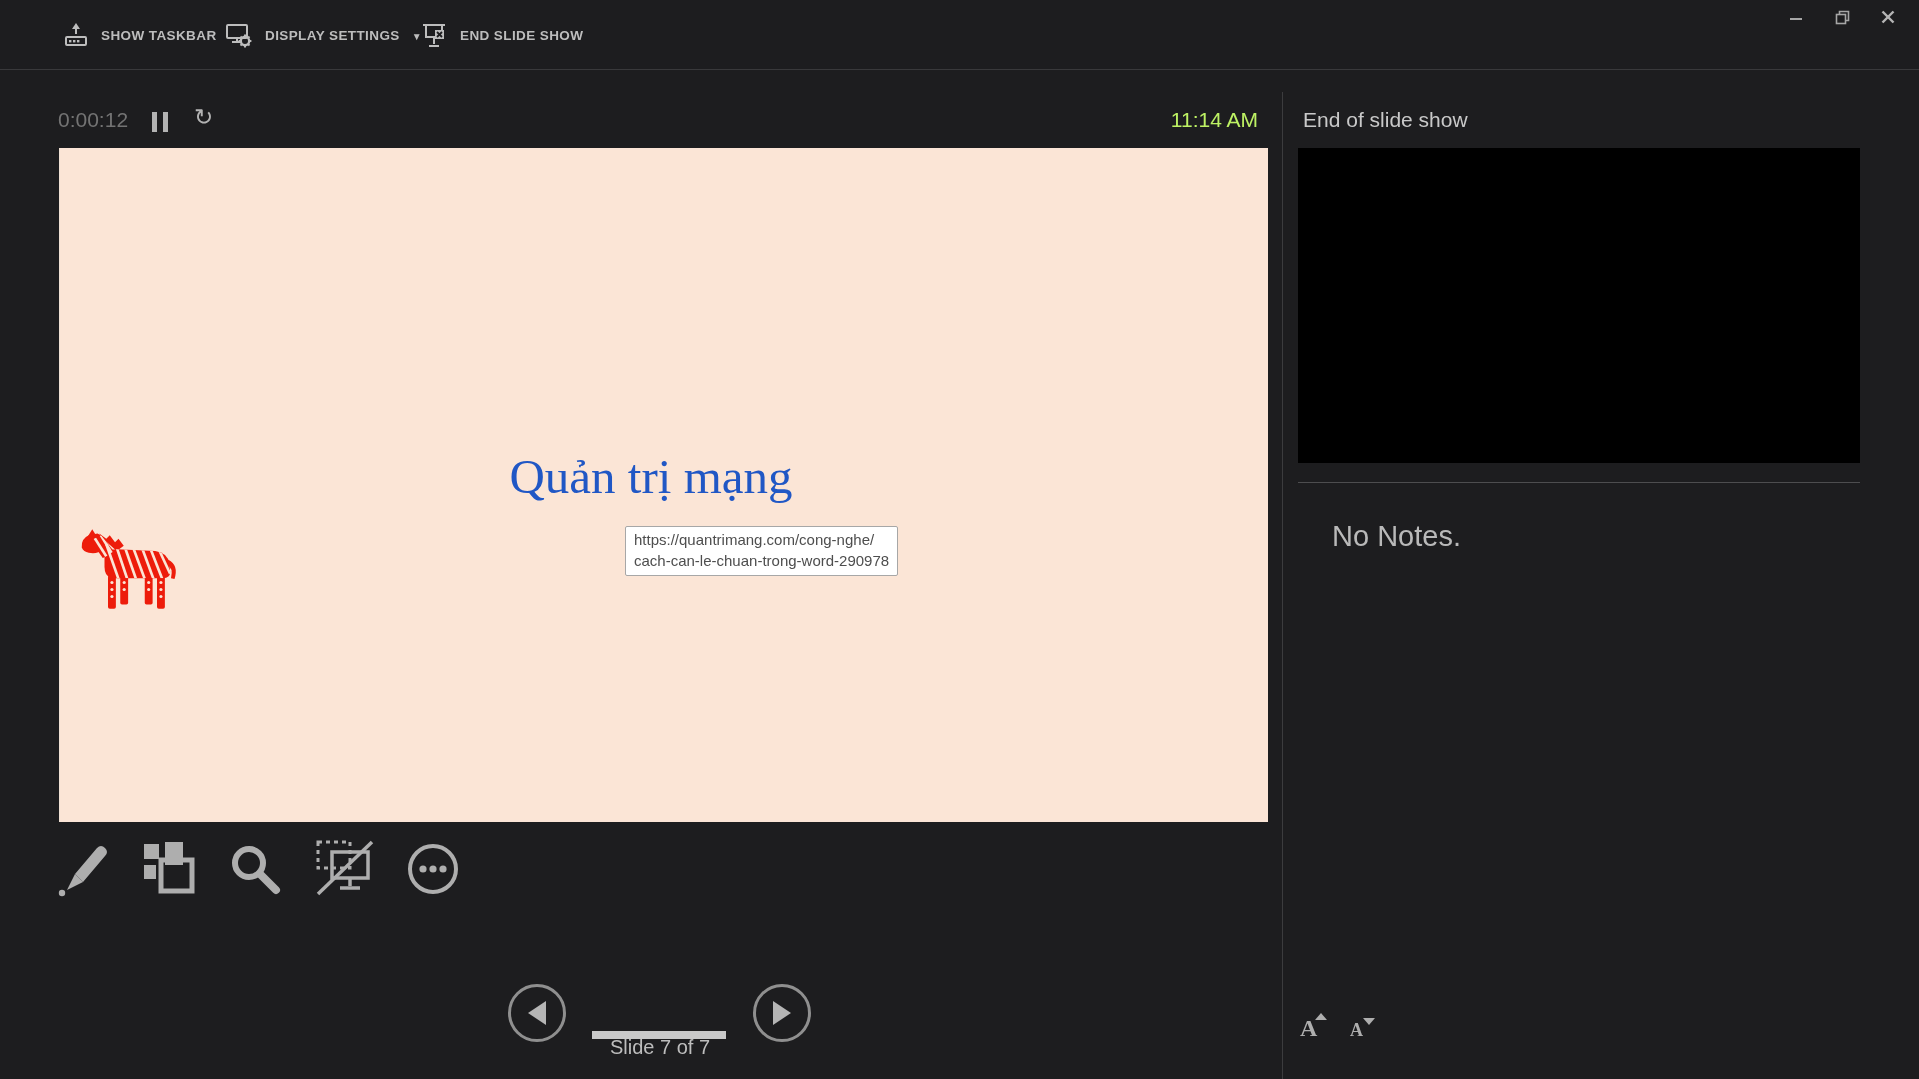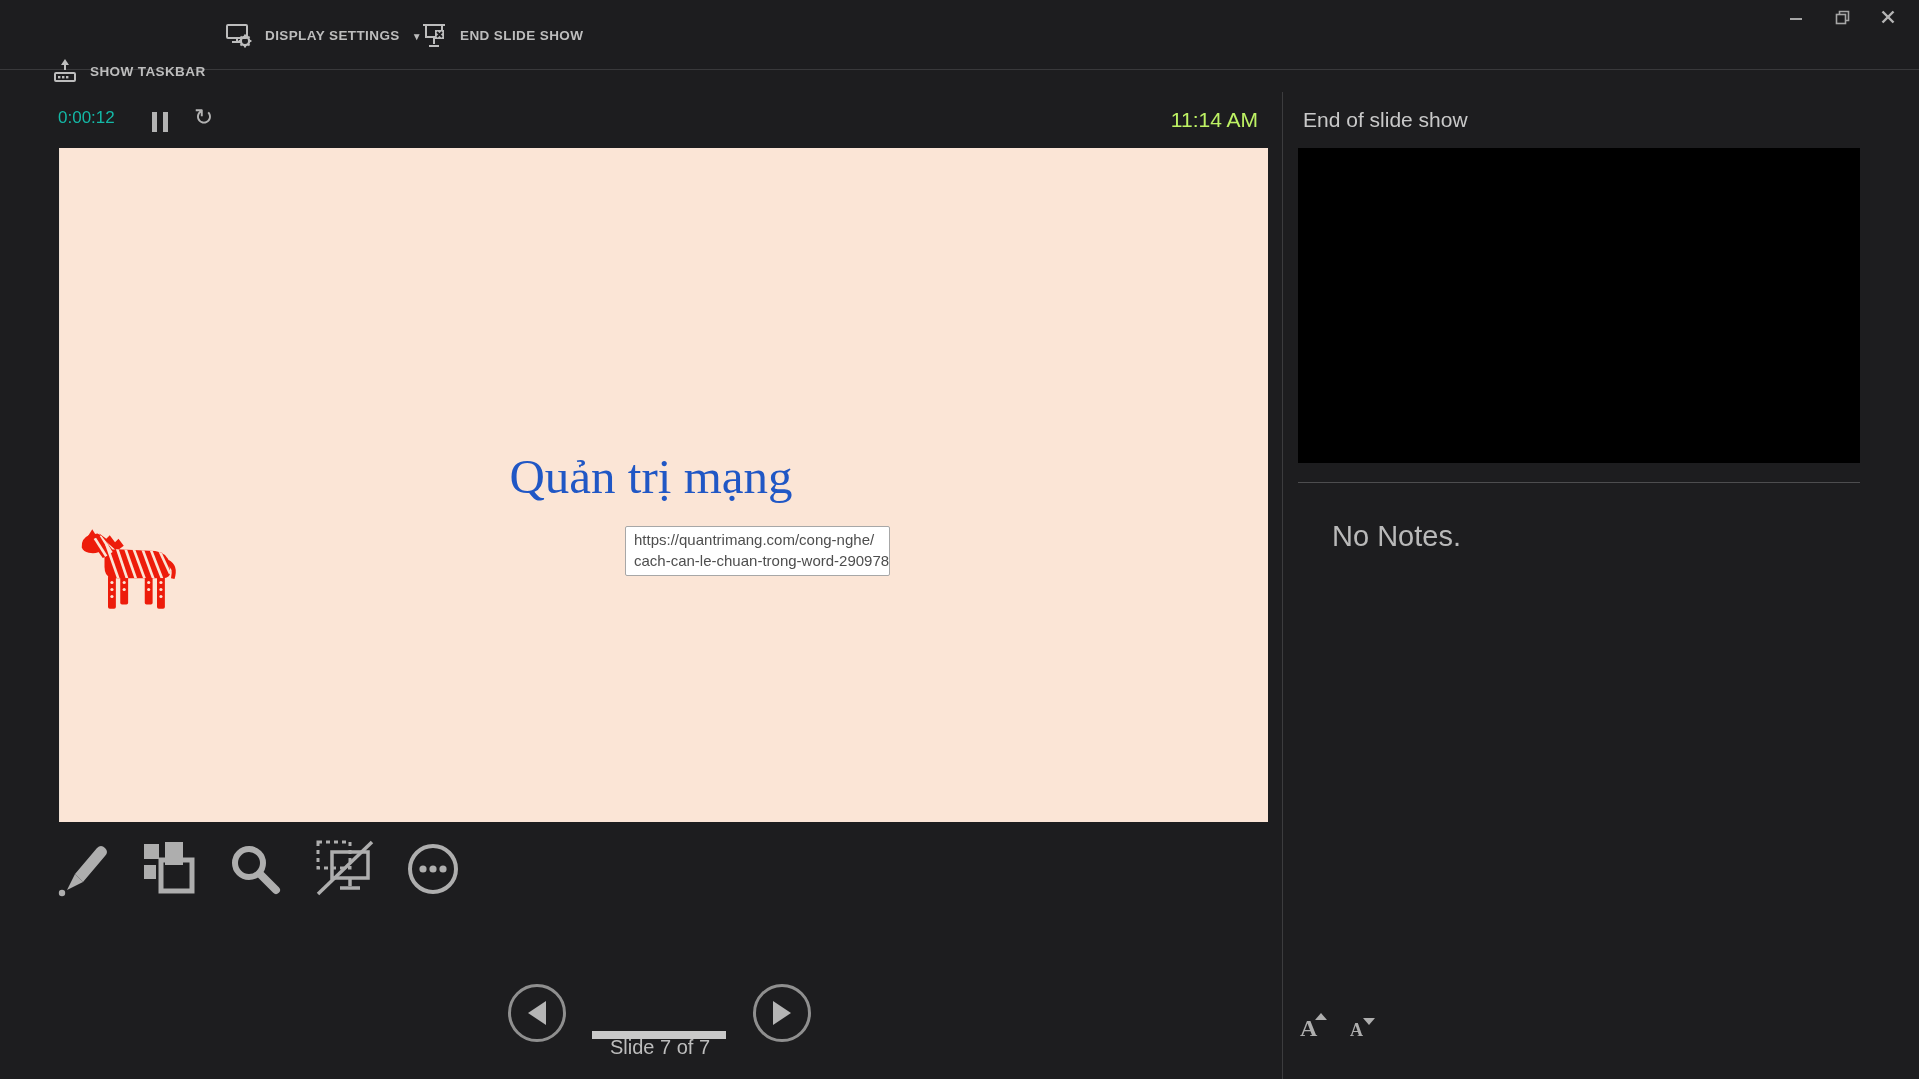--- a/index.html
+++ b/index.html
@@ -5,44 +5,44 @@
   * { margin:0; padding:0; box-sizing:border-box; }
   html,body { width:1919px; height:1079px; overflow:hidden; background:#1d1d1f;
               font-family:"Liberation Sans", sans-serif; }
   .app { position:absolute; inset:0; width:1919px; height:1079px; background:#1d1d1f; color:#c8c8c8; }
 
   
   .topbar { position:absolute; left:0; top:0; width:1919px; height:70px; border-bottom:1px solid #39393b; }
   .tb-item { position:absolute; top:0; height:70px; display:flex; align-items:center; gap:12px;
              color:#bdbdbd; font-size:13.5px; font-weight:700; letter-spacing:.4px; cursor:default; }
   .tb-item svg { display:block; }
-  #tb-taskbar { left:52px;margin-top:36px; }
+  #tb-taskbar { left:63px; }
   #tb-display { left:225px; }
   #tb-end     { left:420px; }
   .caret { font-size:10px; position:relative; top:1px; }
 
   .win-controls { position:absolute; top:0; right:8px; height:34px; display:flex; }
   .win-btn { width:46px; height:34px; display:flex; align-items:center; justify-content:center; }
 
   
-  .timer-text { position:absolute; left:58px; top:108px; font-size:17px; color:#14b8a6; }
+  .timer-text { position:absolute; left:58px; top:108px; font-size:21px; color:#737373; }
   .pause-btn { position:absolute; left:152px; top:112px; width:22px; height:20px; display:flex; gap:6px; }
   .pause-btn i { display:block; width:5px; height:20px; background:#b3b3b3; }
   .reset-btn { position:absolute; left:194px; top:104px; font-size:23px; color:#b3b3b3; }
   .clock-text { position:absolute; left:1158px; top:108px; width:100px; text-align:right; font-size:21px; color:#bef264; }
 
   
   .slide { position:absolute; left:59px; top:148px; width:1209px; height:674px;
            background:#fbe5d6; border-left:1px solid #efe0d4; }
   .slide-title { position:absolute; left:91px; top:172px; font-size:43px; color:#141414; }
   .slide-link { position:absolute; left:calc(50% - 13px); transform:translateX(-50%); top:300px;
                 font-family:"Liberation Serif", serif; font-size:49px; color:#2057c5;
                 text-decoration-thickness:3px; text-underline-offset:7px; cursor:pointer; white-space:nowrap; }
   .tooltip { position:absolute; left:565px; top:378px; background:#ffffff; border:1px solid #a7a7a7;
-             border-radius:2px; padding:2px 0 4px 8px; font-size:15px; line-height:21px; color:#4e4e4e; white-space:nowrap; }
+             border-radius:2px; padding:2px 8px 4px 8px; font-size:15px; line-height:21px; color:#4e4e4e; white-space:nowrap; }
   .zebra { position:absolute; left:20px; top:380px; }
 
   
   .tool { position:absolute; width:58px; height:66px; top:836px; display:flex; align-items:center; justify-content:center; cursor:pointer; }
   #tool-pen   { left:52px; }
   #tool-grid  { left:140px; }
   #tool-zoom  { left:226px; }
   #tool-screen{ left:316px; }
   #tool-more  { left:404px; }
 

